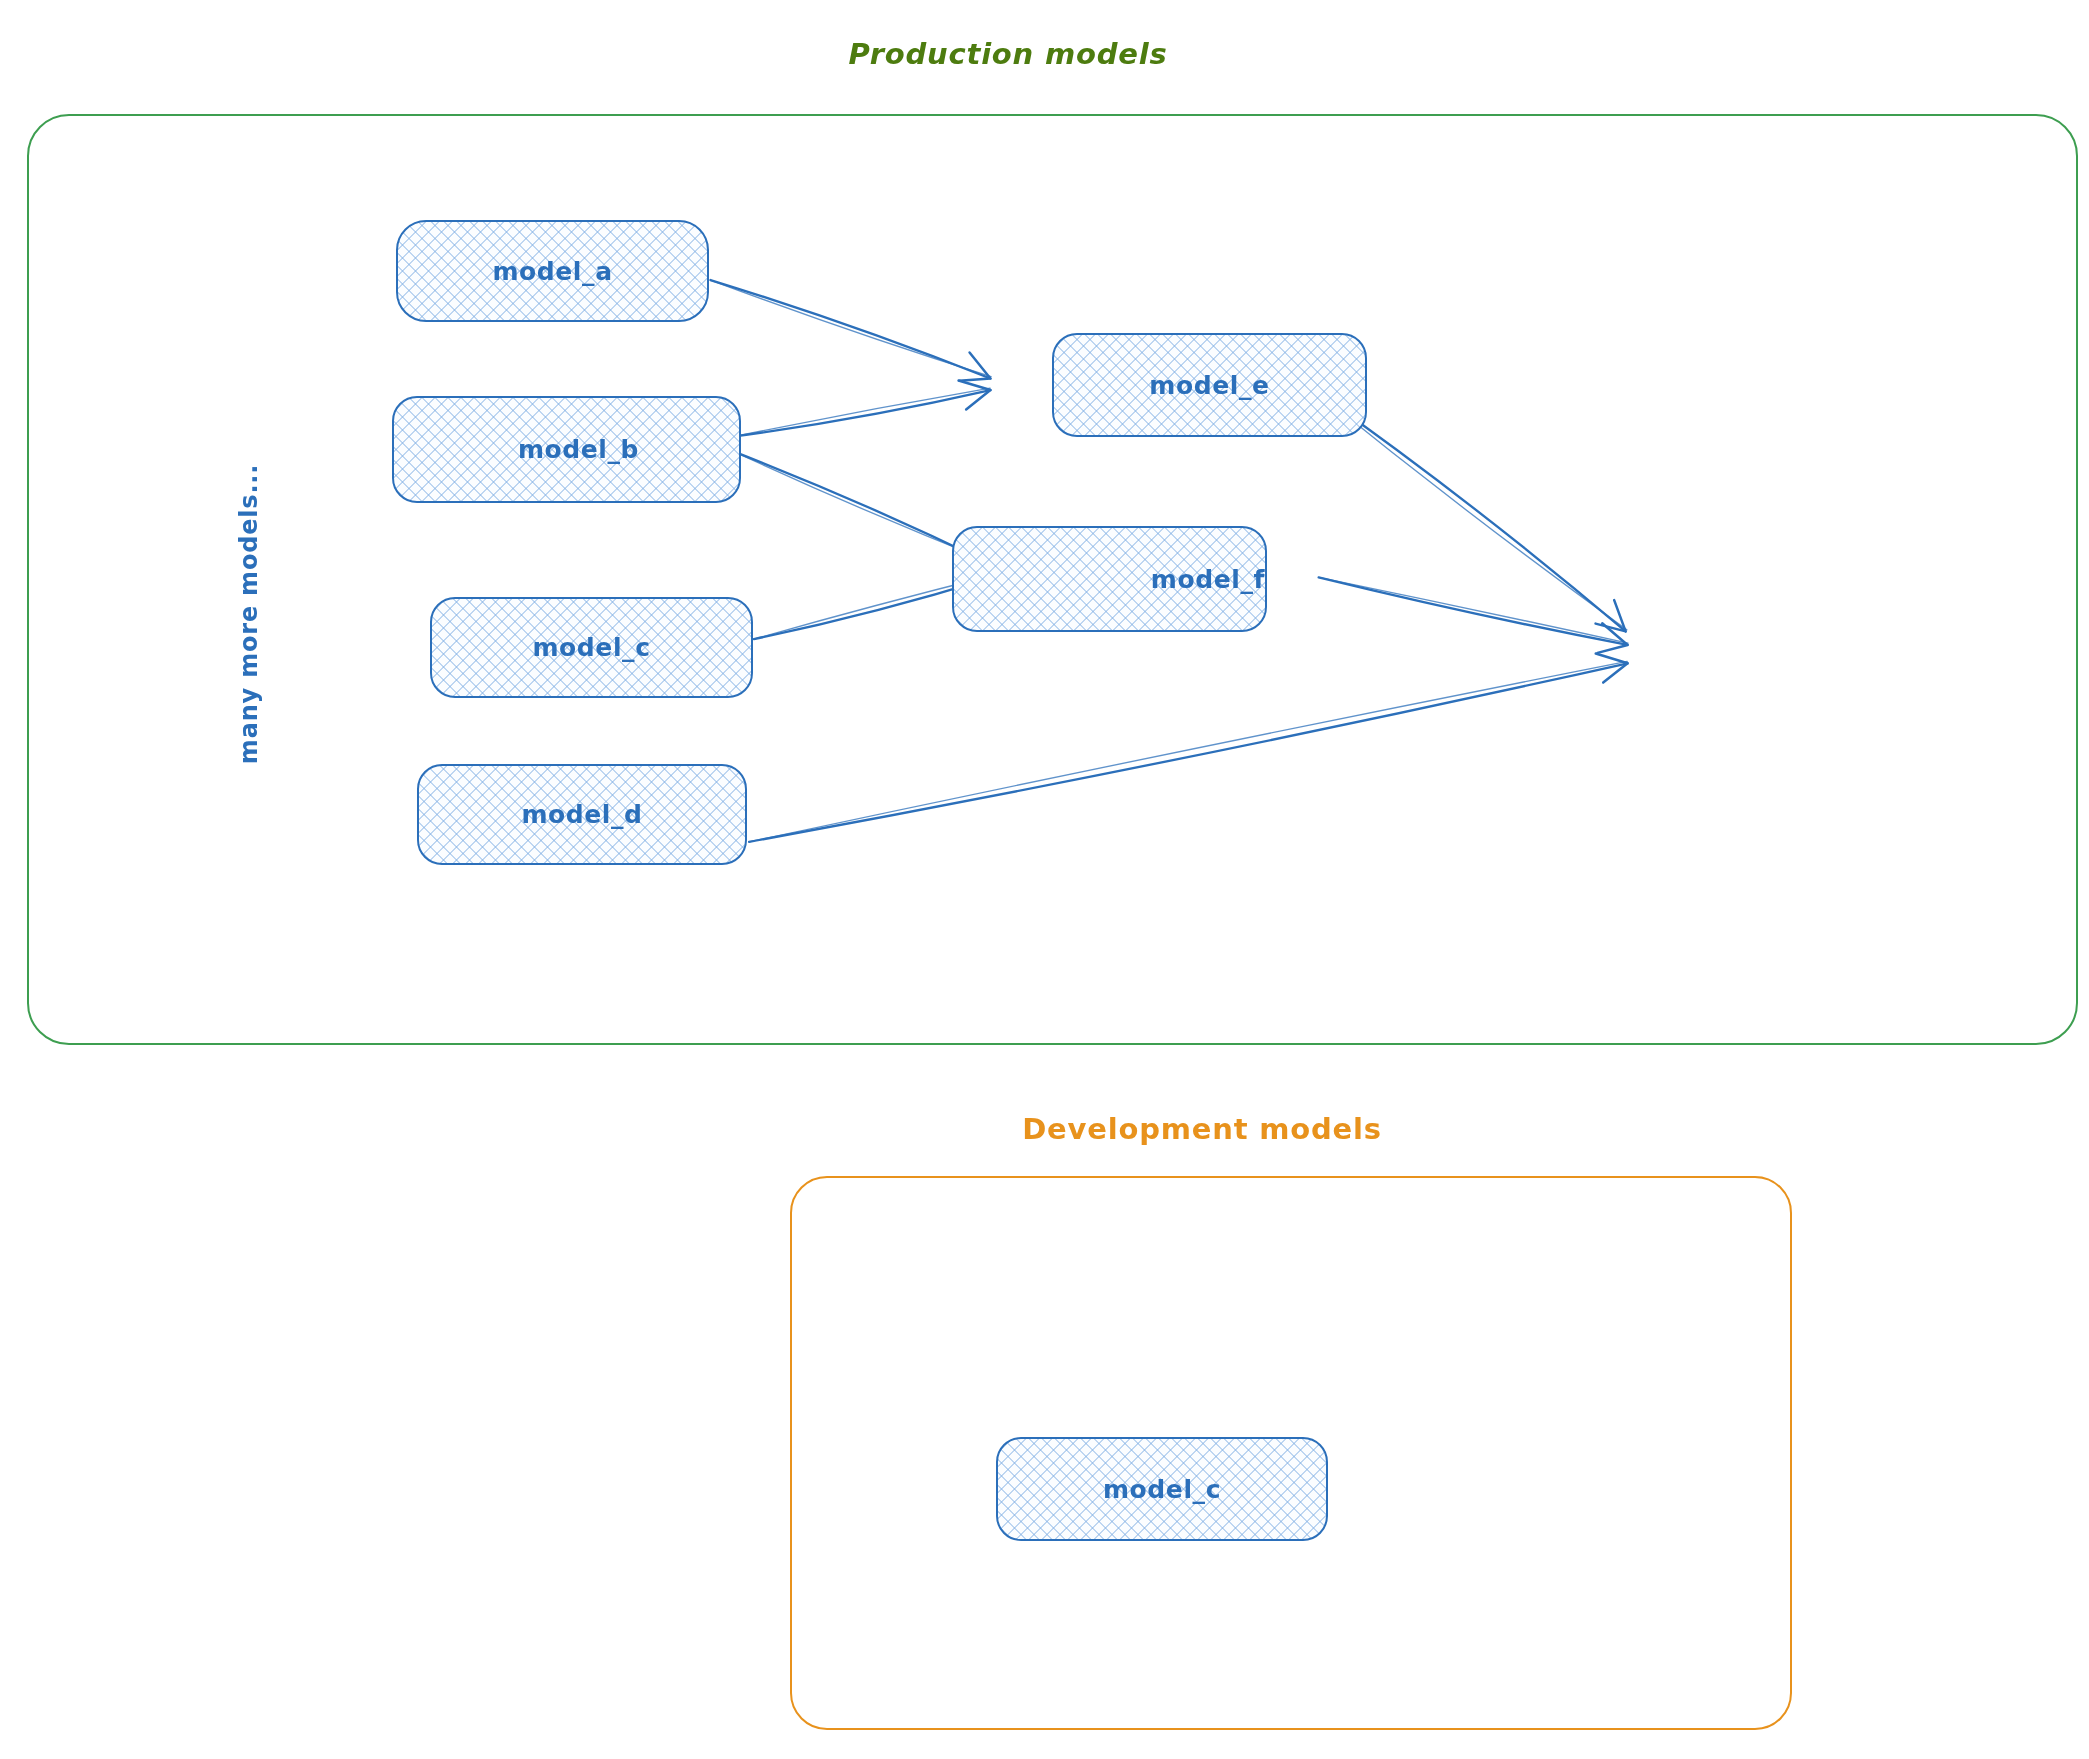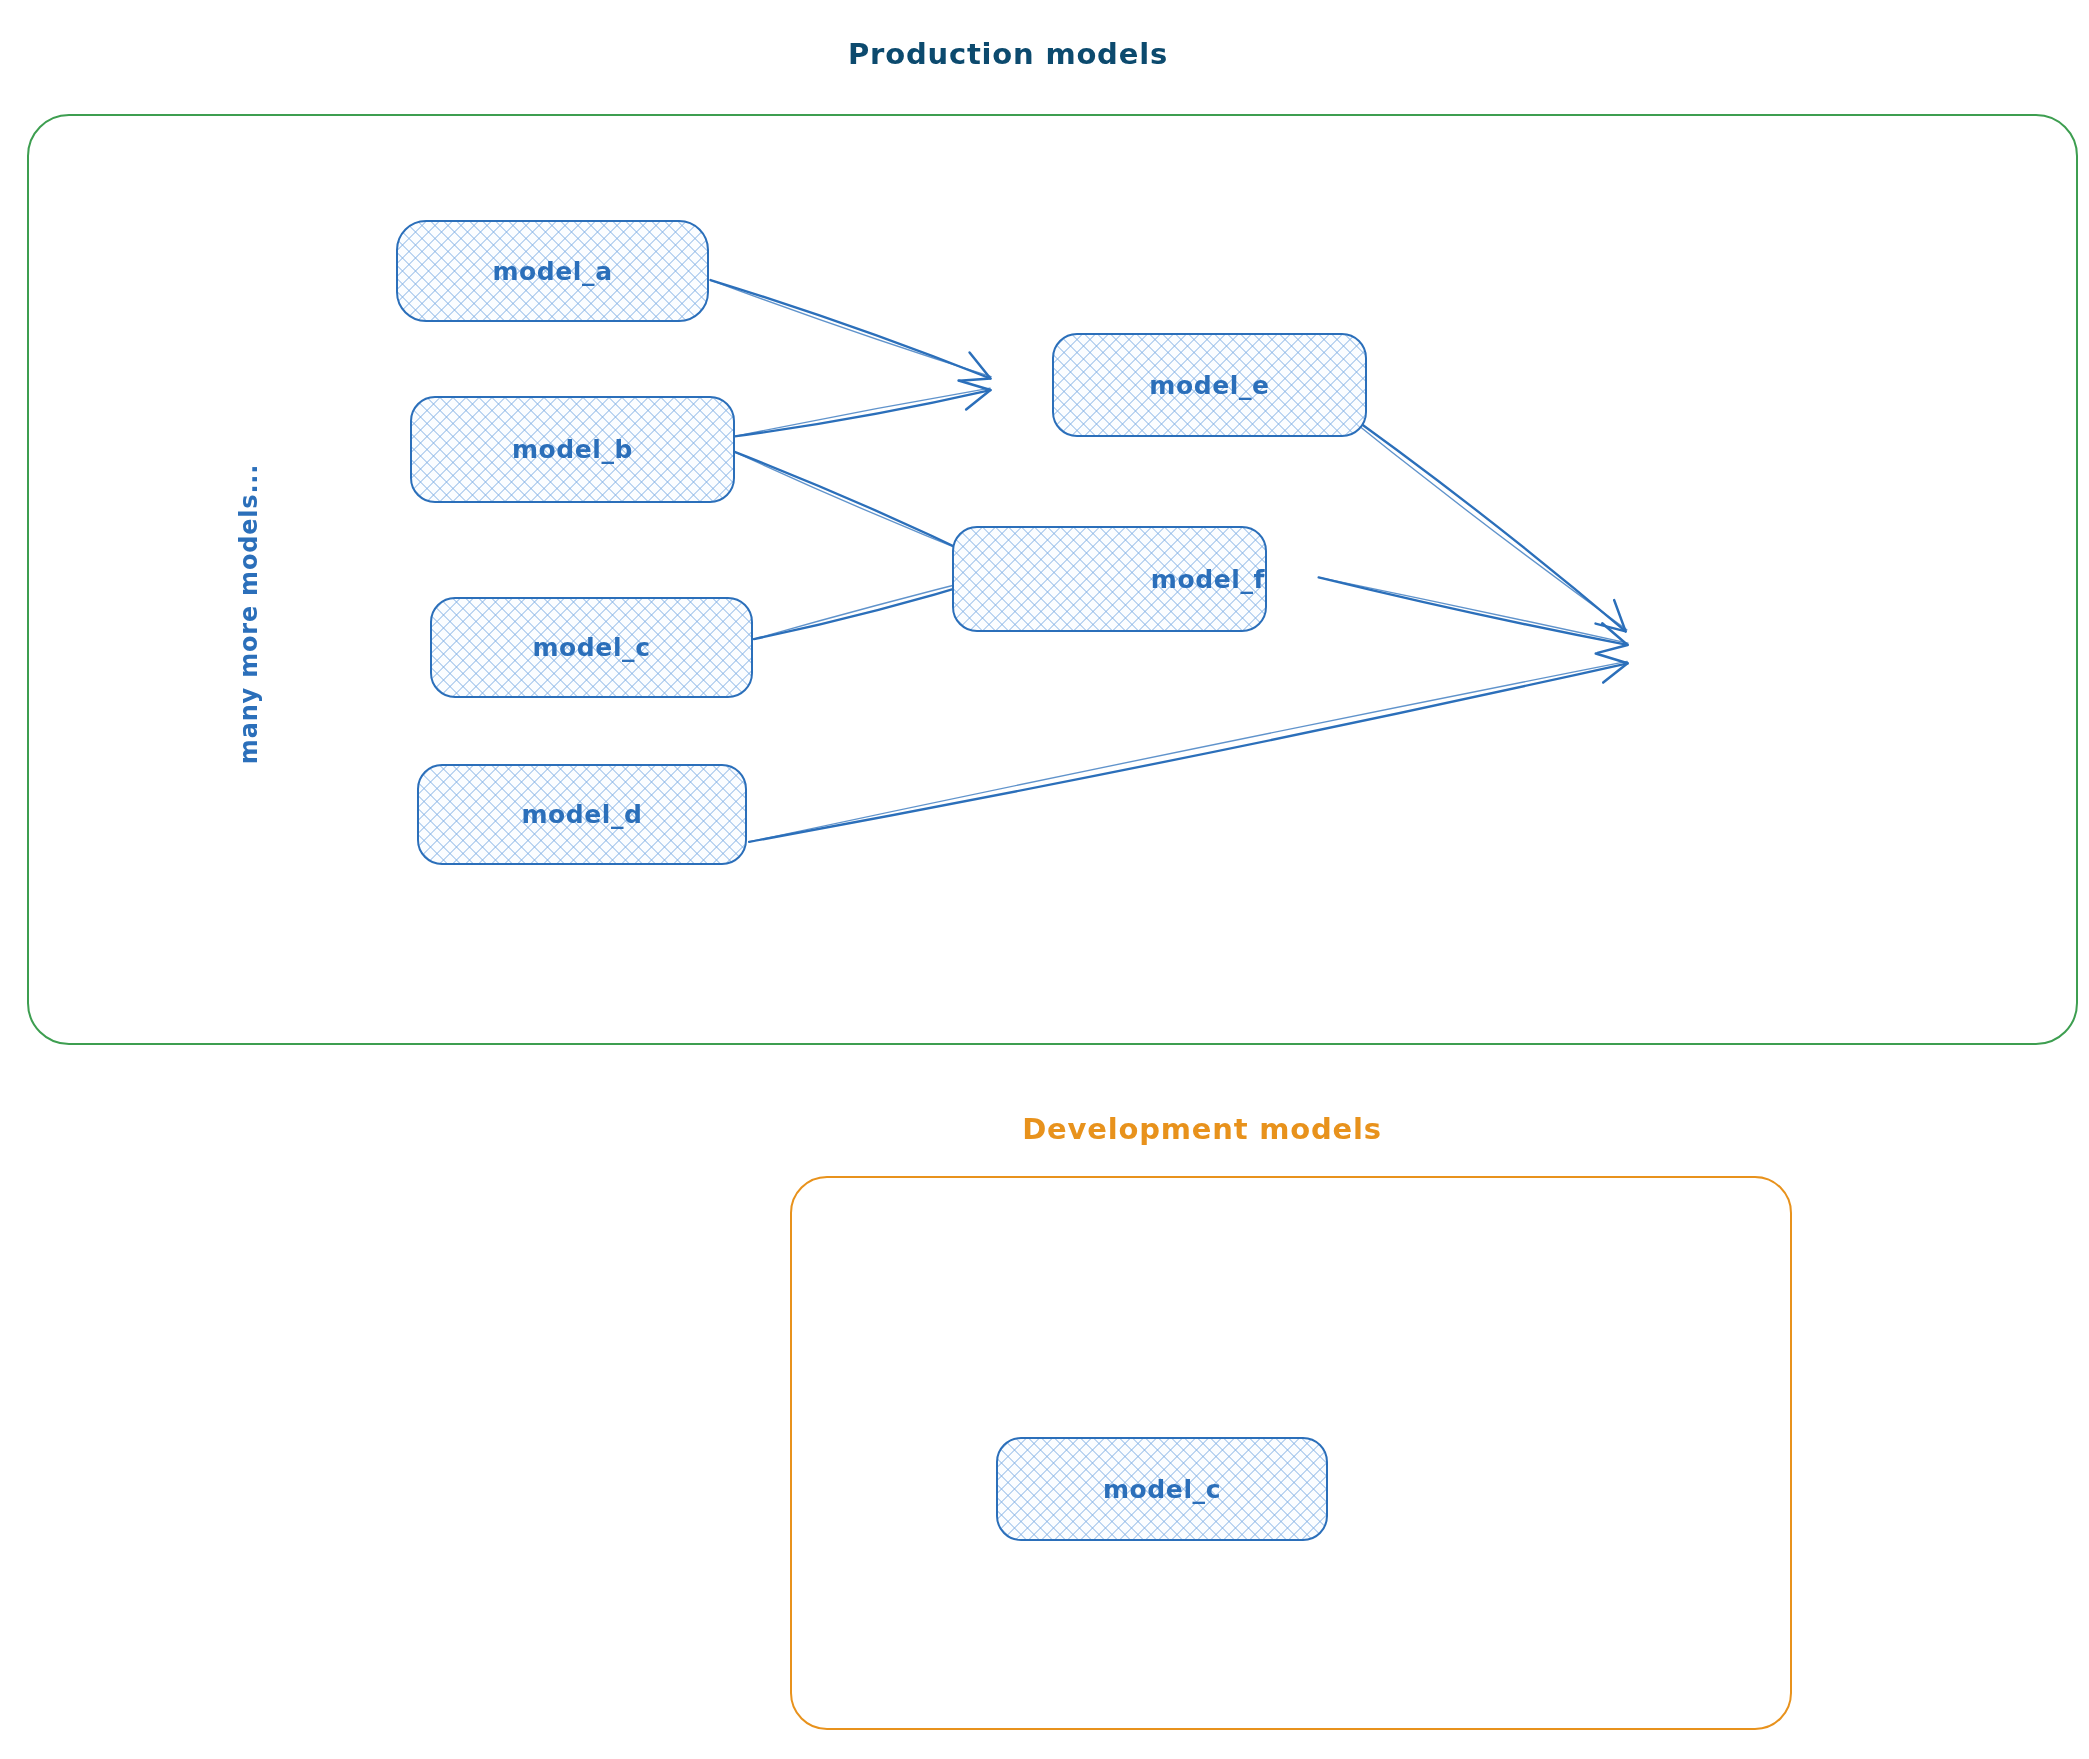--- a/index.html
+++ b/index.html
@@ -26,21 +26,21 @@
     border-radius: 37px;
   }
   .group-title {
     position: absolute;
     transform: translateX(-50%);
     font-size: 29px;
     font-weight: 600;
     letter-spacing: 0.8px;
     white-space: nowrap;
   }
-  .group-title.production { left: 1008px; top: 37px; color: #0c4a6e; }
+  .group-title.production { left: 1008px; top: 37px; color: #4d7c0f; font-style: italic; }
   .group-title.development { left: 1202px; top: 1112px; color: #e8921c; }
   .node {
     position: absolute;
     border: 2.5px solid #2b6fba;
     border-radius: 25px;
     display: flex;
     align-items: center;
     justify-content: center;
     background-color: #fbfdff;
     background-image:
@@ -105,21 +105,21 @@
         <path d="M 1366 598 Q 1526.4273937576108 631.0461999652075 1686.4273937576108 666.0461999652075" stroke-width="1.4" opacity="0.75"></path>
         <path d="M 1366 598 Q 1525.1452124847783 636.9076000695851 1686 668" stroke-width="2.4" marker-end="url(#arrowhead)"></path>
         <path d="M 776 872 Q 1230.1035031795066 775.090204828924 1685.6015569686695 685.0400910350774" stroke-width="1.4" opacity="0.75"></path>
         <path d="M 776 872 Q 1232.7929936409869 788.319590342152 1686 687" stroke-width="2.4" marker-end="url(#arrowhead)"></path>
       </g>
   </svg>
 
   <div class="node" style="left:396px; top:220px; width:309px; height:98px;border-radius:30px;">
     <span class="node-label">model_a</span>
   </div>
-  <div class="node" style="left:410px; top:396px; width:321px; height:103px;">
+  <div class="node" style="left:392px; top:396px; width:321px; height:103px;padding-left:24px;">
     <span class="node-label">model_b</span>
   </div>
   <div class="node" style="left:430px; top:597px; width:319px; height:97px;">
     <span class="node-label">model_c</span>
   </div>
   <div class="node" style="left:417px; top:764px; width:326px; height:97px;">
     <span class="node-label">model_d</span>
   </div>
   <div class="node" style="left:1052px; top:333px; width:311px; height:100px;">
     <span class="node-label">model_e</span>

